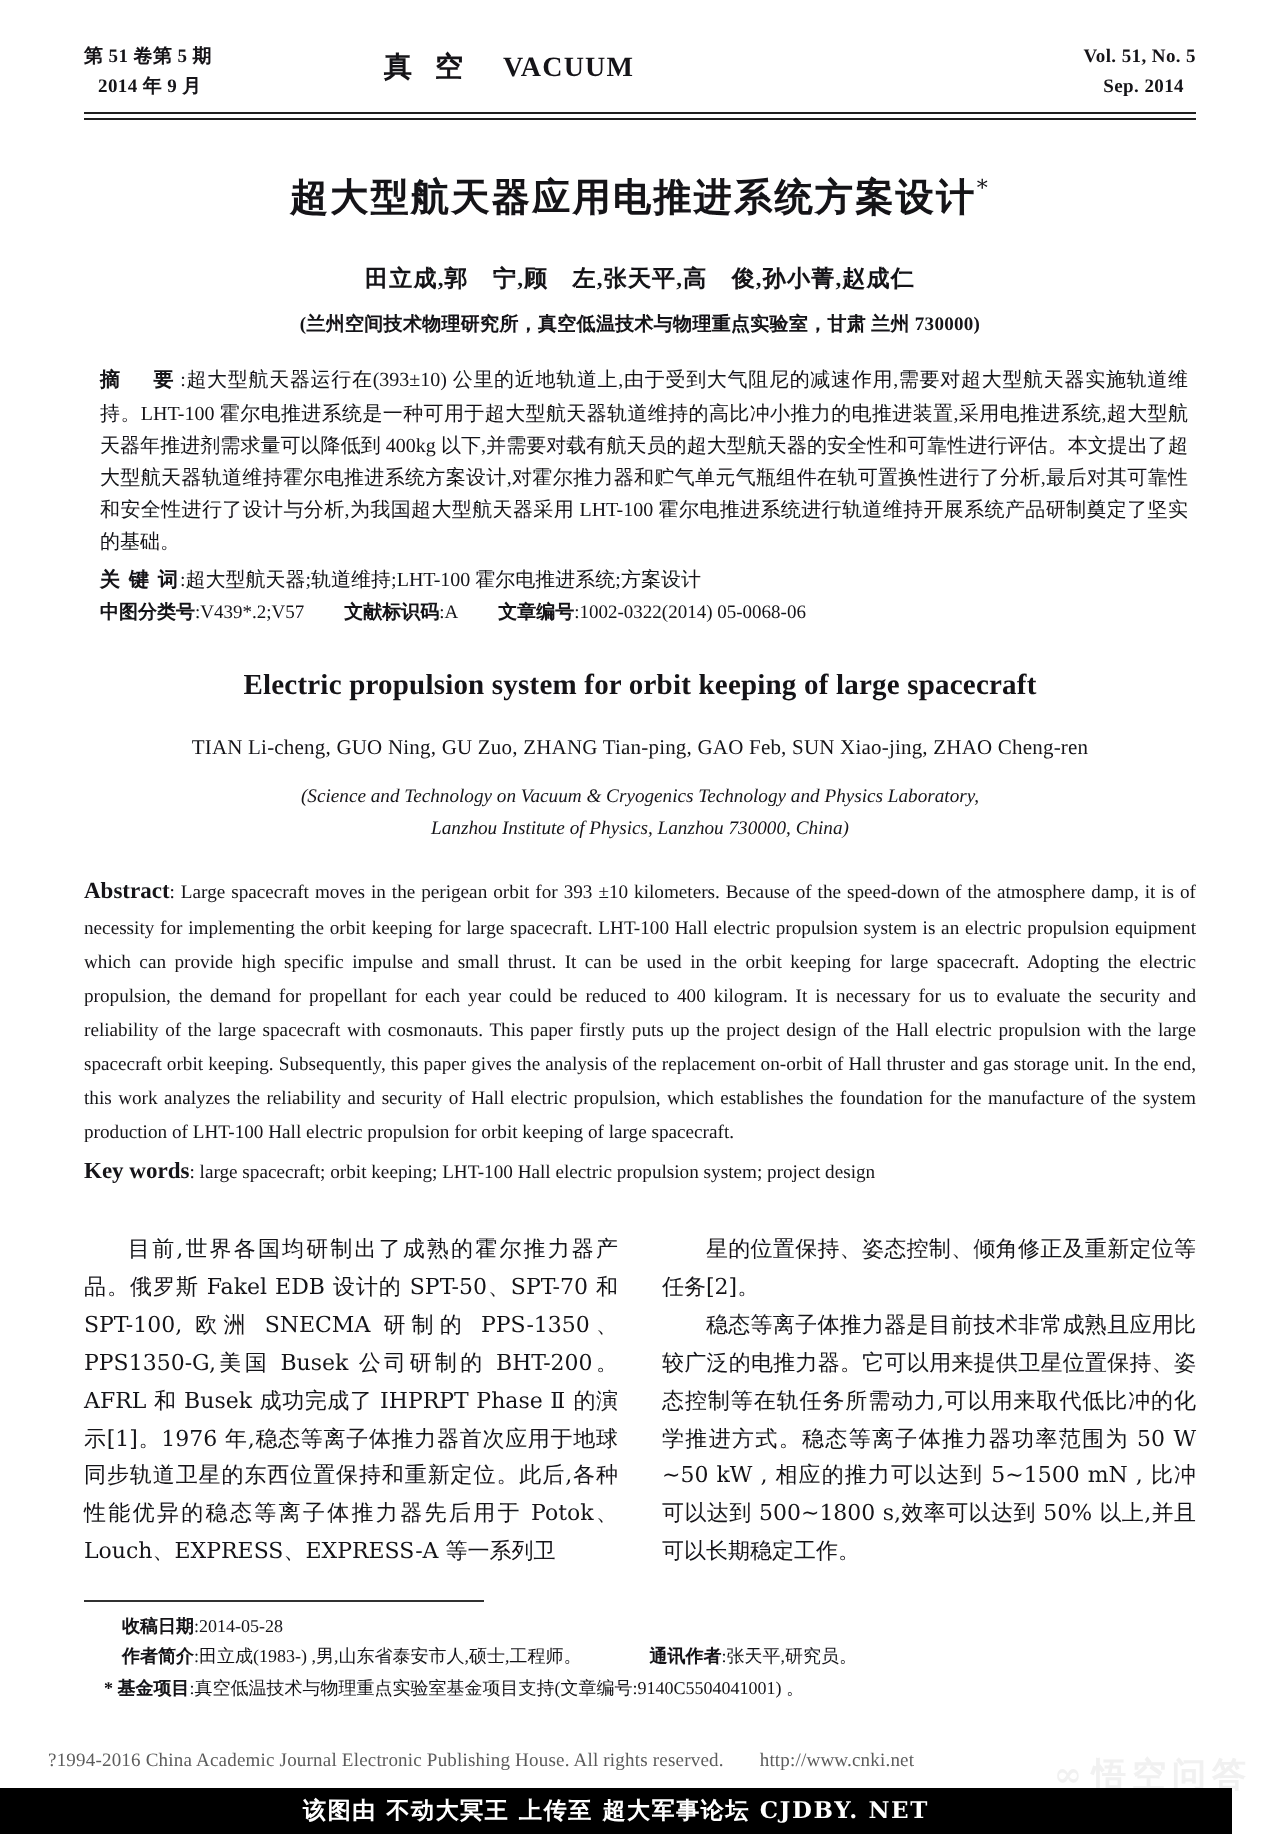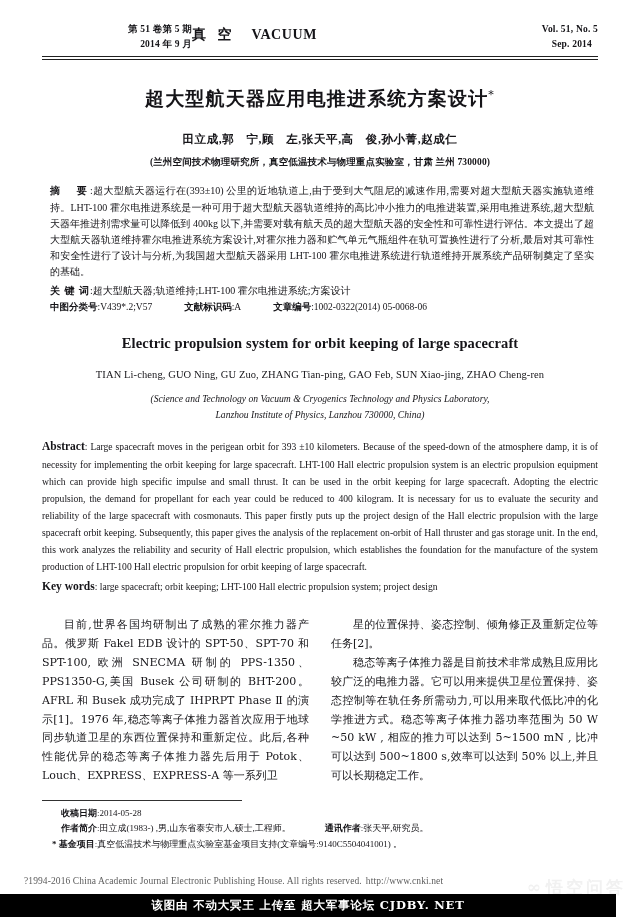--- a/index.html
+++ b/index.html
@@ -34,21 +34,21 @@
   .masthead {
     display: flex;
     align-items: flex-start;
     justify-content: space-between;
     padding-top: 22px;
     font-size: 9.5px;
     font-weight: bold;
     line-height: 1.55;
     letter-spacing: .2px;
   }
-  .mast-left { text-align: right; width: 150px; }
+  .mast-left { text-align: left; width: 150px; }
   .mast-left div:last-child { padding-left: 7px; }
   .mast-center {
     flex: 1;
     text-align: left;
     padding-top: 2px;
     font-size: 14px;
     letter-spacing: 1px;
   }
   .mast-center .vac-cn { letter-spacing: 4px; }
   .mast-center .vac-en { margin-left: 16px; letter-spacing: .6px; }
@@ -102,21 +102,21 @@
 
   .cn-kw {
     margin-top: 2px;
     font-size: 10px;
     line-height: 1.62;
   }
   .cn-meta {
     margin-top: 1px;
     font-size: 9.5px;
     display: flex;
-    gap: 32px;
+    gap: 20px;
     line-height: 1.6;
   }
   .cn-meta b { font-weight: bold; }
 
   
   .en-title {
     text-align: center;
     font-size: 14.5px;
     font-weight: bold;
     margin-top: 20px;
@@ -193,21 +193,21 @@
     font-family: "Liberation Serif", serif;
     font-size: 9.5px;
     color: #5c5c5c;
     display: flex;
     align-items: center;
     padding-left: 24px;
     box-sizing: border-box;
     letter-spacing: .1px;
     text-align: right;
   }
-  .copyright .url { margin-left: 4px; }
+  .copyright .url { margin-left: 18px; }
 
   .watermark {
     position: absolute;
     right: 14px;
     top: 876px;
     font-size: 17px;
     font-weight: bold;
     color: #f1f1f1;
     letter-spacing: 3px;
     font-family: "DejaVu Serif", serif;

